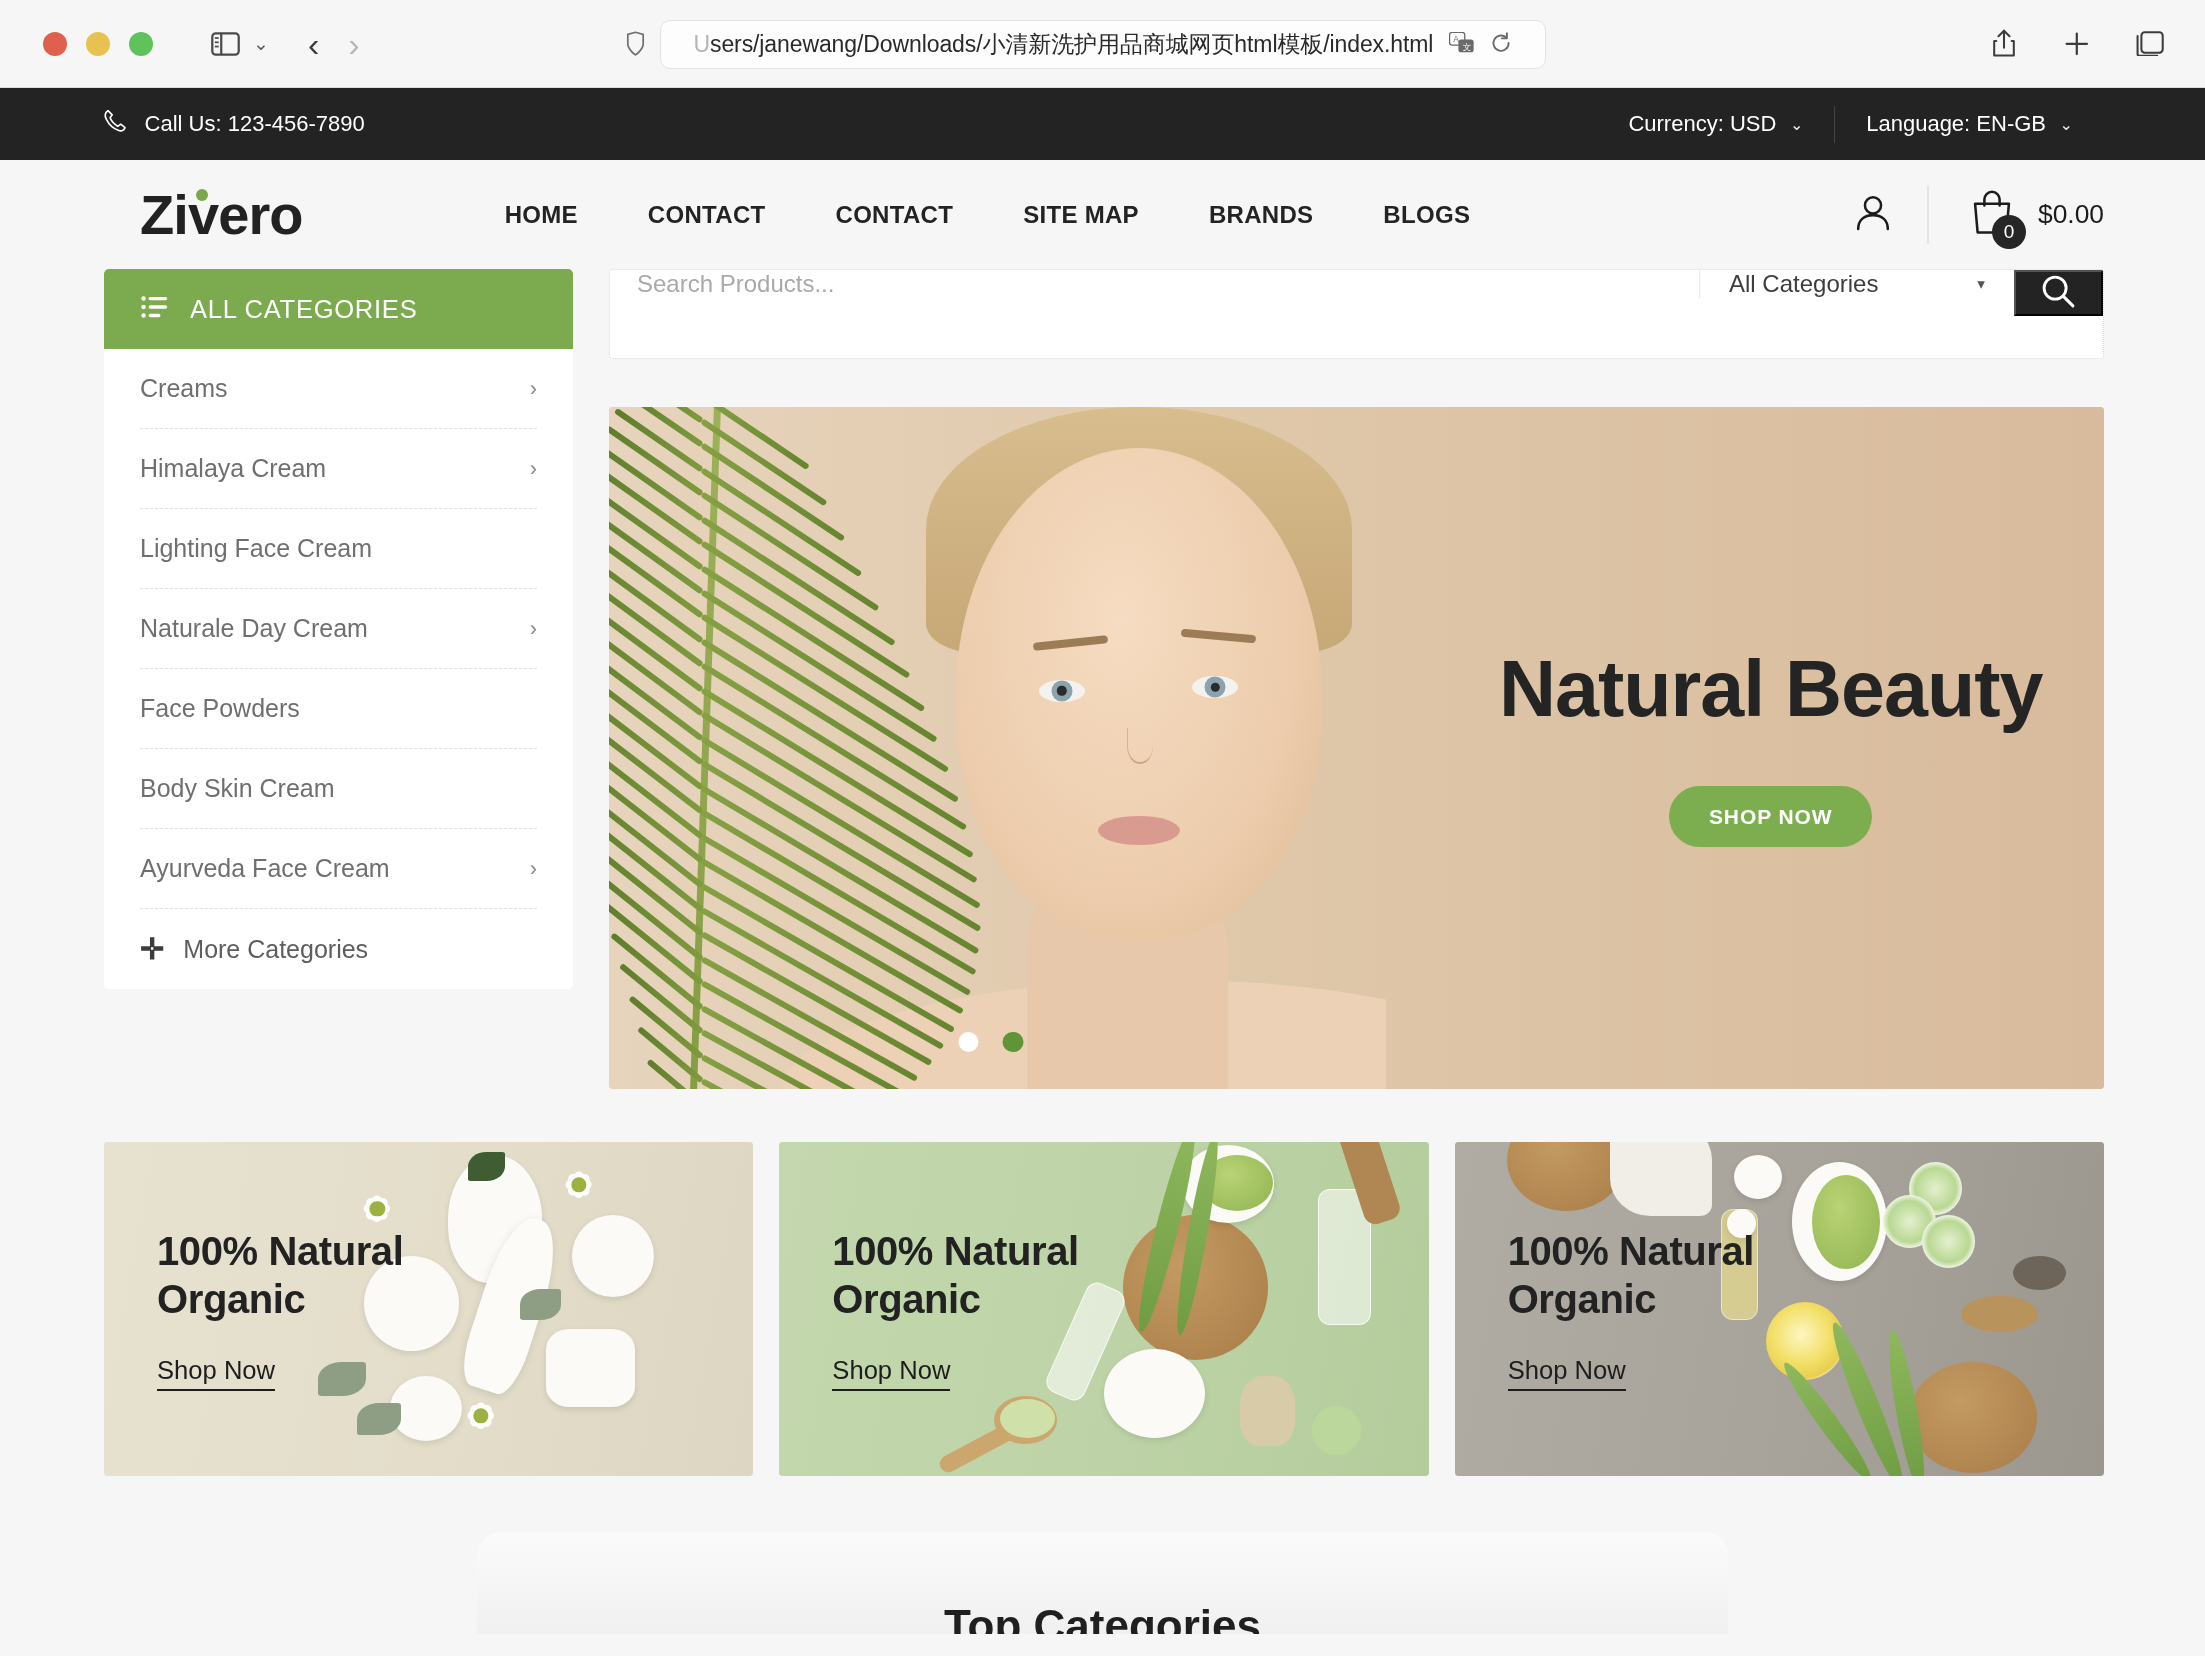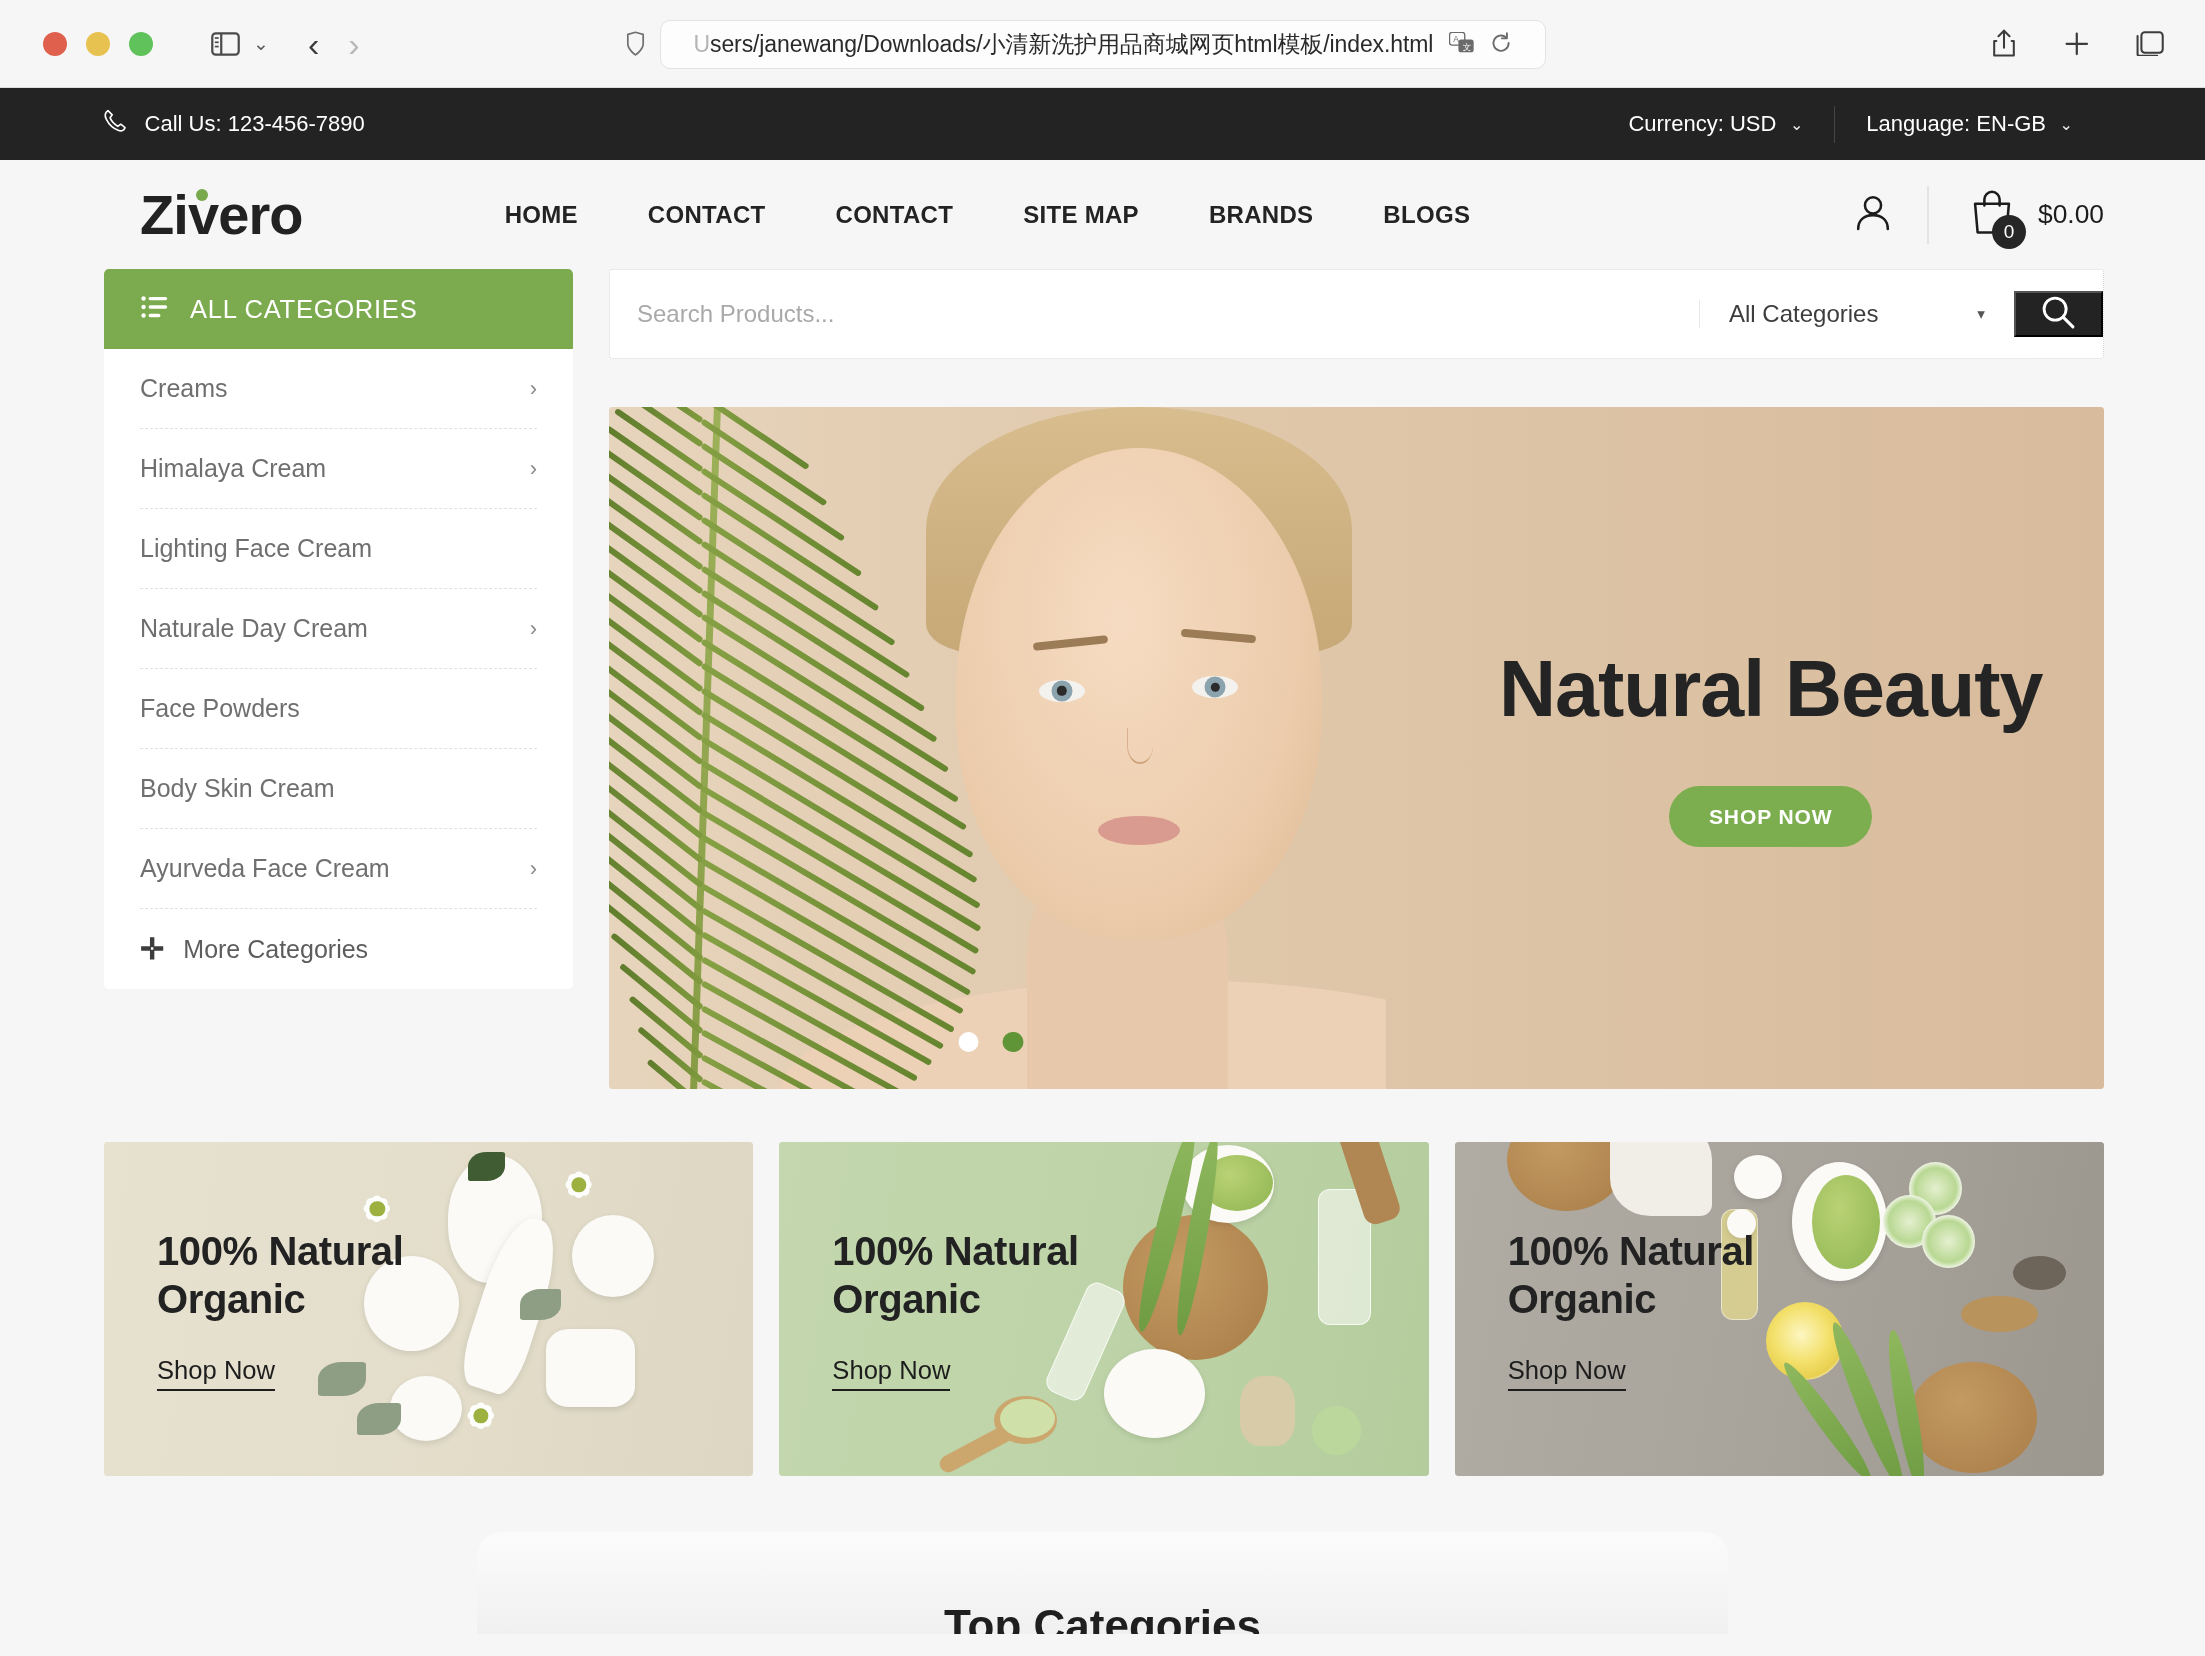--- a/index.html
+++ b/index.html
@@ -144,21 +144,21 @@
   .cat-item:last-child { border-bottom: none; }
   .cat-item .arrow { margin-left: auto; color: #8c8c8c; font-size: 22px; }
   .cat-more { display: flex; align-items: center; gap: 19px; color: #5d5d5d; }
   .plus { font-size: 29px; font-weight: 700; color: #3c3c3c; line-height: 1; }
 
   
   .main { flex: 1; min-width: 0; }
 
   .searchrow {
     height: 90px;
-    display: flex; align-items: center;
+    display: flex; align-items: flex-start;
     background: #ffffff;
     border: 0.9px dotted #d6d6d6;
     border-radius: 3.4px;
     overflow: hidden;
   }
   .search-input-wrap { flex: 1; display: flex; align-items: center; padding-left: 27px; }
   .search-input {
     border: none; outline: none; background: transparent;
     font-size: 24px; color: #333; width: 100%;
     font-family: "Liberation Sans", sans-serif;

